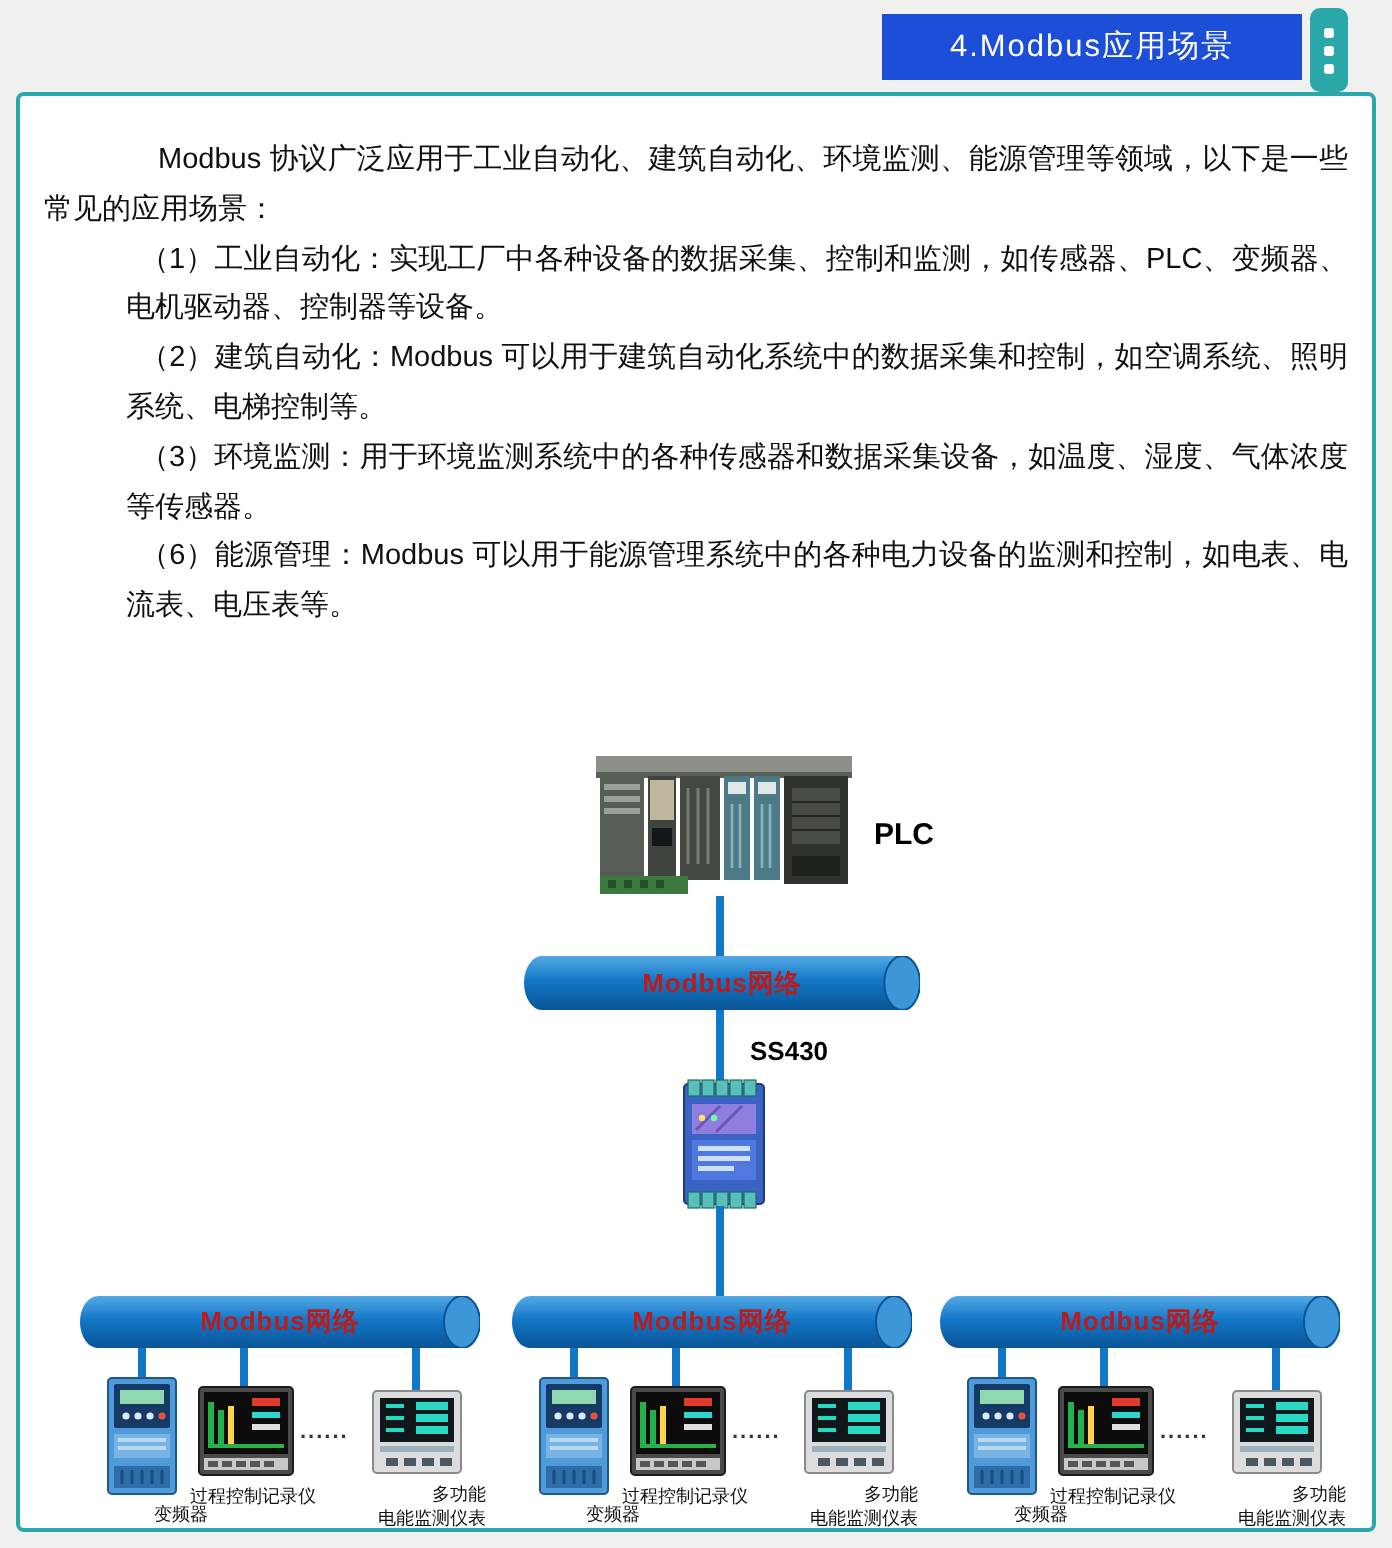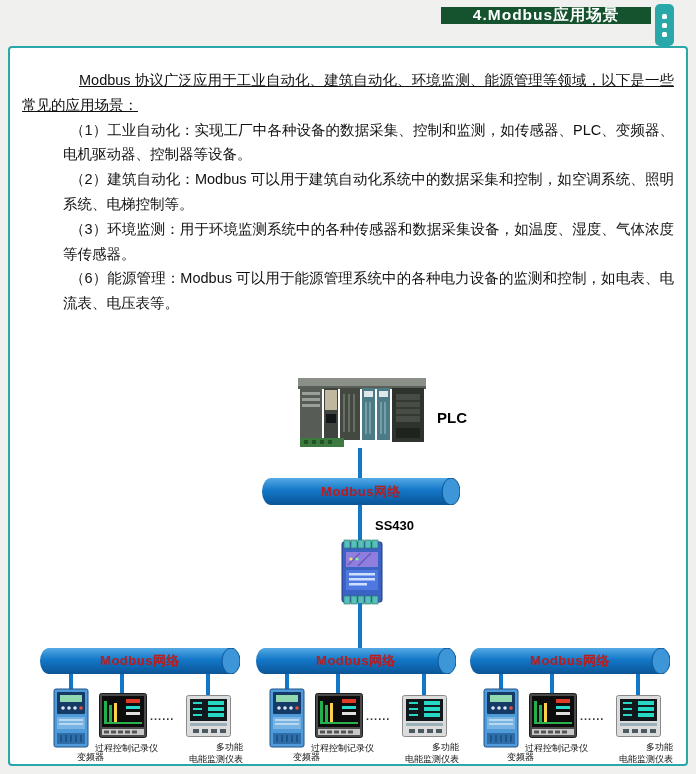--- a/index.html
+++ b/index.html
@@ -1,32 +1,32 @@
 <!DOCTYPE html>
 <html><head>
 <meta charset="utf-8">
 <style>
   * { margin:0; padding:0; box-sizing:border-box; }
   html,body { background:#e8eae8; }
   body { font-family:"Liberation Sans", sans-serif; }
   .screen { position:relative; width:696px; height:774px; background:#f0f1ef; overflow:hidden; }
 
   
-  .tab { position:absolute; left:441px; top:7px; width:210px; height:17px; background:#14532d;
-         color:#fff; font-weight:bold; font-size:15.5px; display:flex; align-items:center; justify-content:center; letter-spacing:1px; }
+  .tab { position:absolute; left:441px; top:7px; width:210px; height:33px; background:#1d4ed8;
+         color:#fff; font-weight:normal; font-size:15.5px; display:flex; align-items:center; justify-content:center; letter-spacing:1px; }
   .tab-pill { position:absolute; left:655px; top:4px; width:19px; height:42px; background:#2aa7a9; border-radius:5px;
               display:flex; flex-direction:column; align-items:center; justify-content:center; gap:4px; }
   .tab-pill .dot { width:5px; height:5px; background:#fff; border-radius:1.5px; }
 
   
   .panel { position:absolute; left:8px; top:46px; width:680px; height:720px; background:#fff;
            border:2px solid #2aa7a9; border-radius:4px; }
   .text-block { position:absolute; left:12px; top:20px; width:652px; font-size:14.5px; line-height:24.8px;
                 color:#101010; text-align:justify; }
-  .para-indent { text-indent:57px;text-decoration:underline; }
+  .para-indent { text-indent:57px; }
   .para-item { text-indent:7px;margin-left:41px; }
 
   
   .diagram { position:absolute; inset:0;margin-top:47px; }
   .vline { position:absolute; width:4px; background:#1377c8; }
   .cyl { position:absolute; }
   .cyl svg { position:absolute; inset:0; width:100%; height:100%; }
   .cyl-label { position:absolute; inset:0; display:flex; align-items:center; justify-content:center;
                color:#b91c1c; font-weight:bold; font-size:13px; letter-spacing:0.5px;text-align:center; }
   .plc-img { position:absolute; left:298px; top:331px; width:128px; height:72px; }

